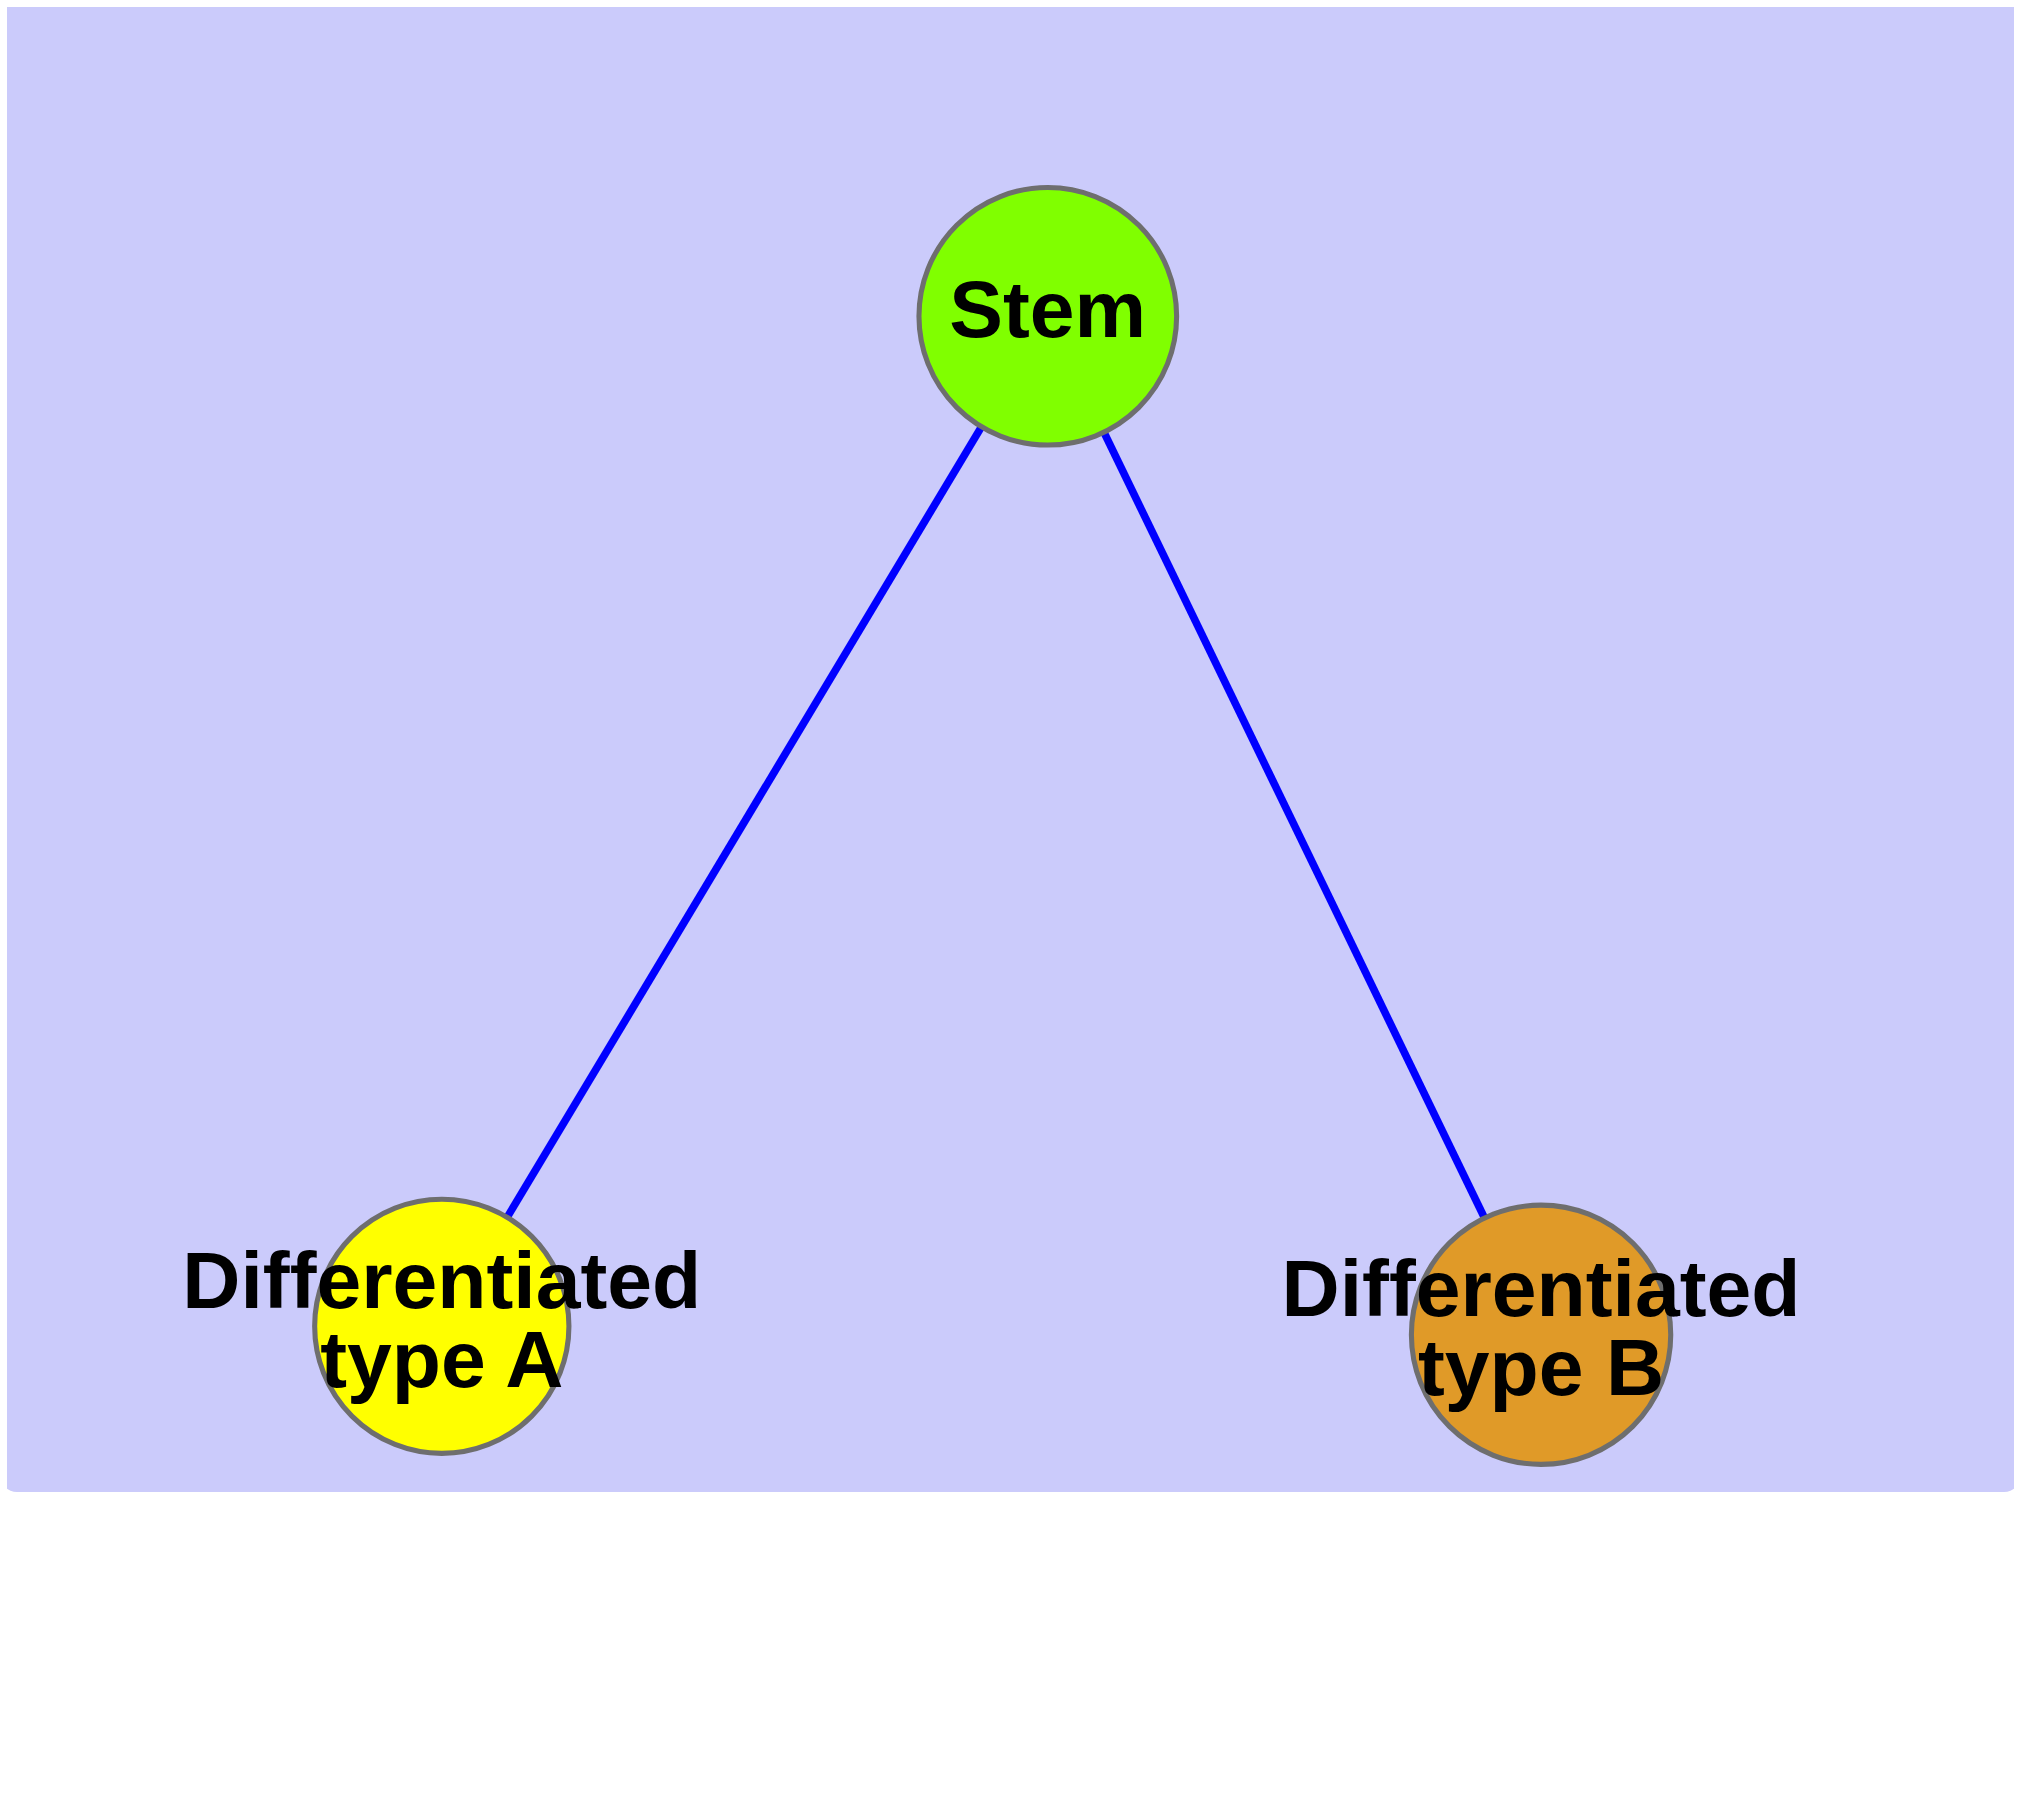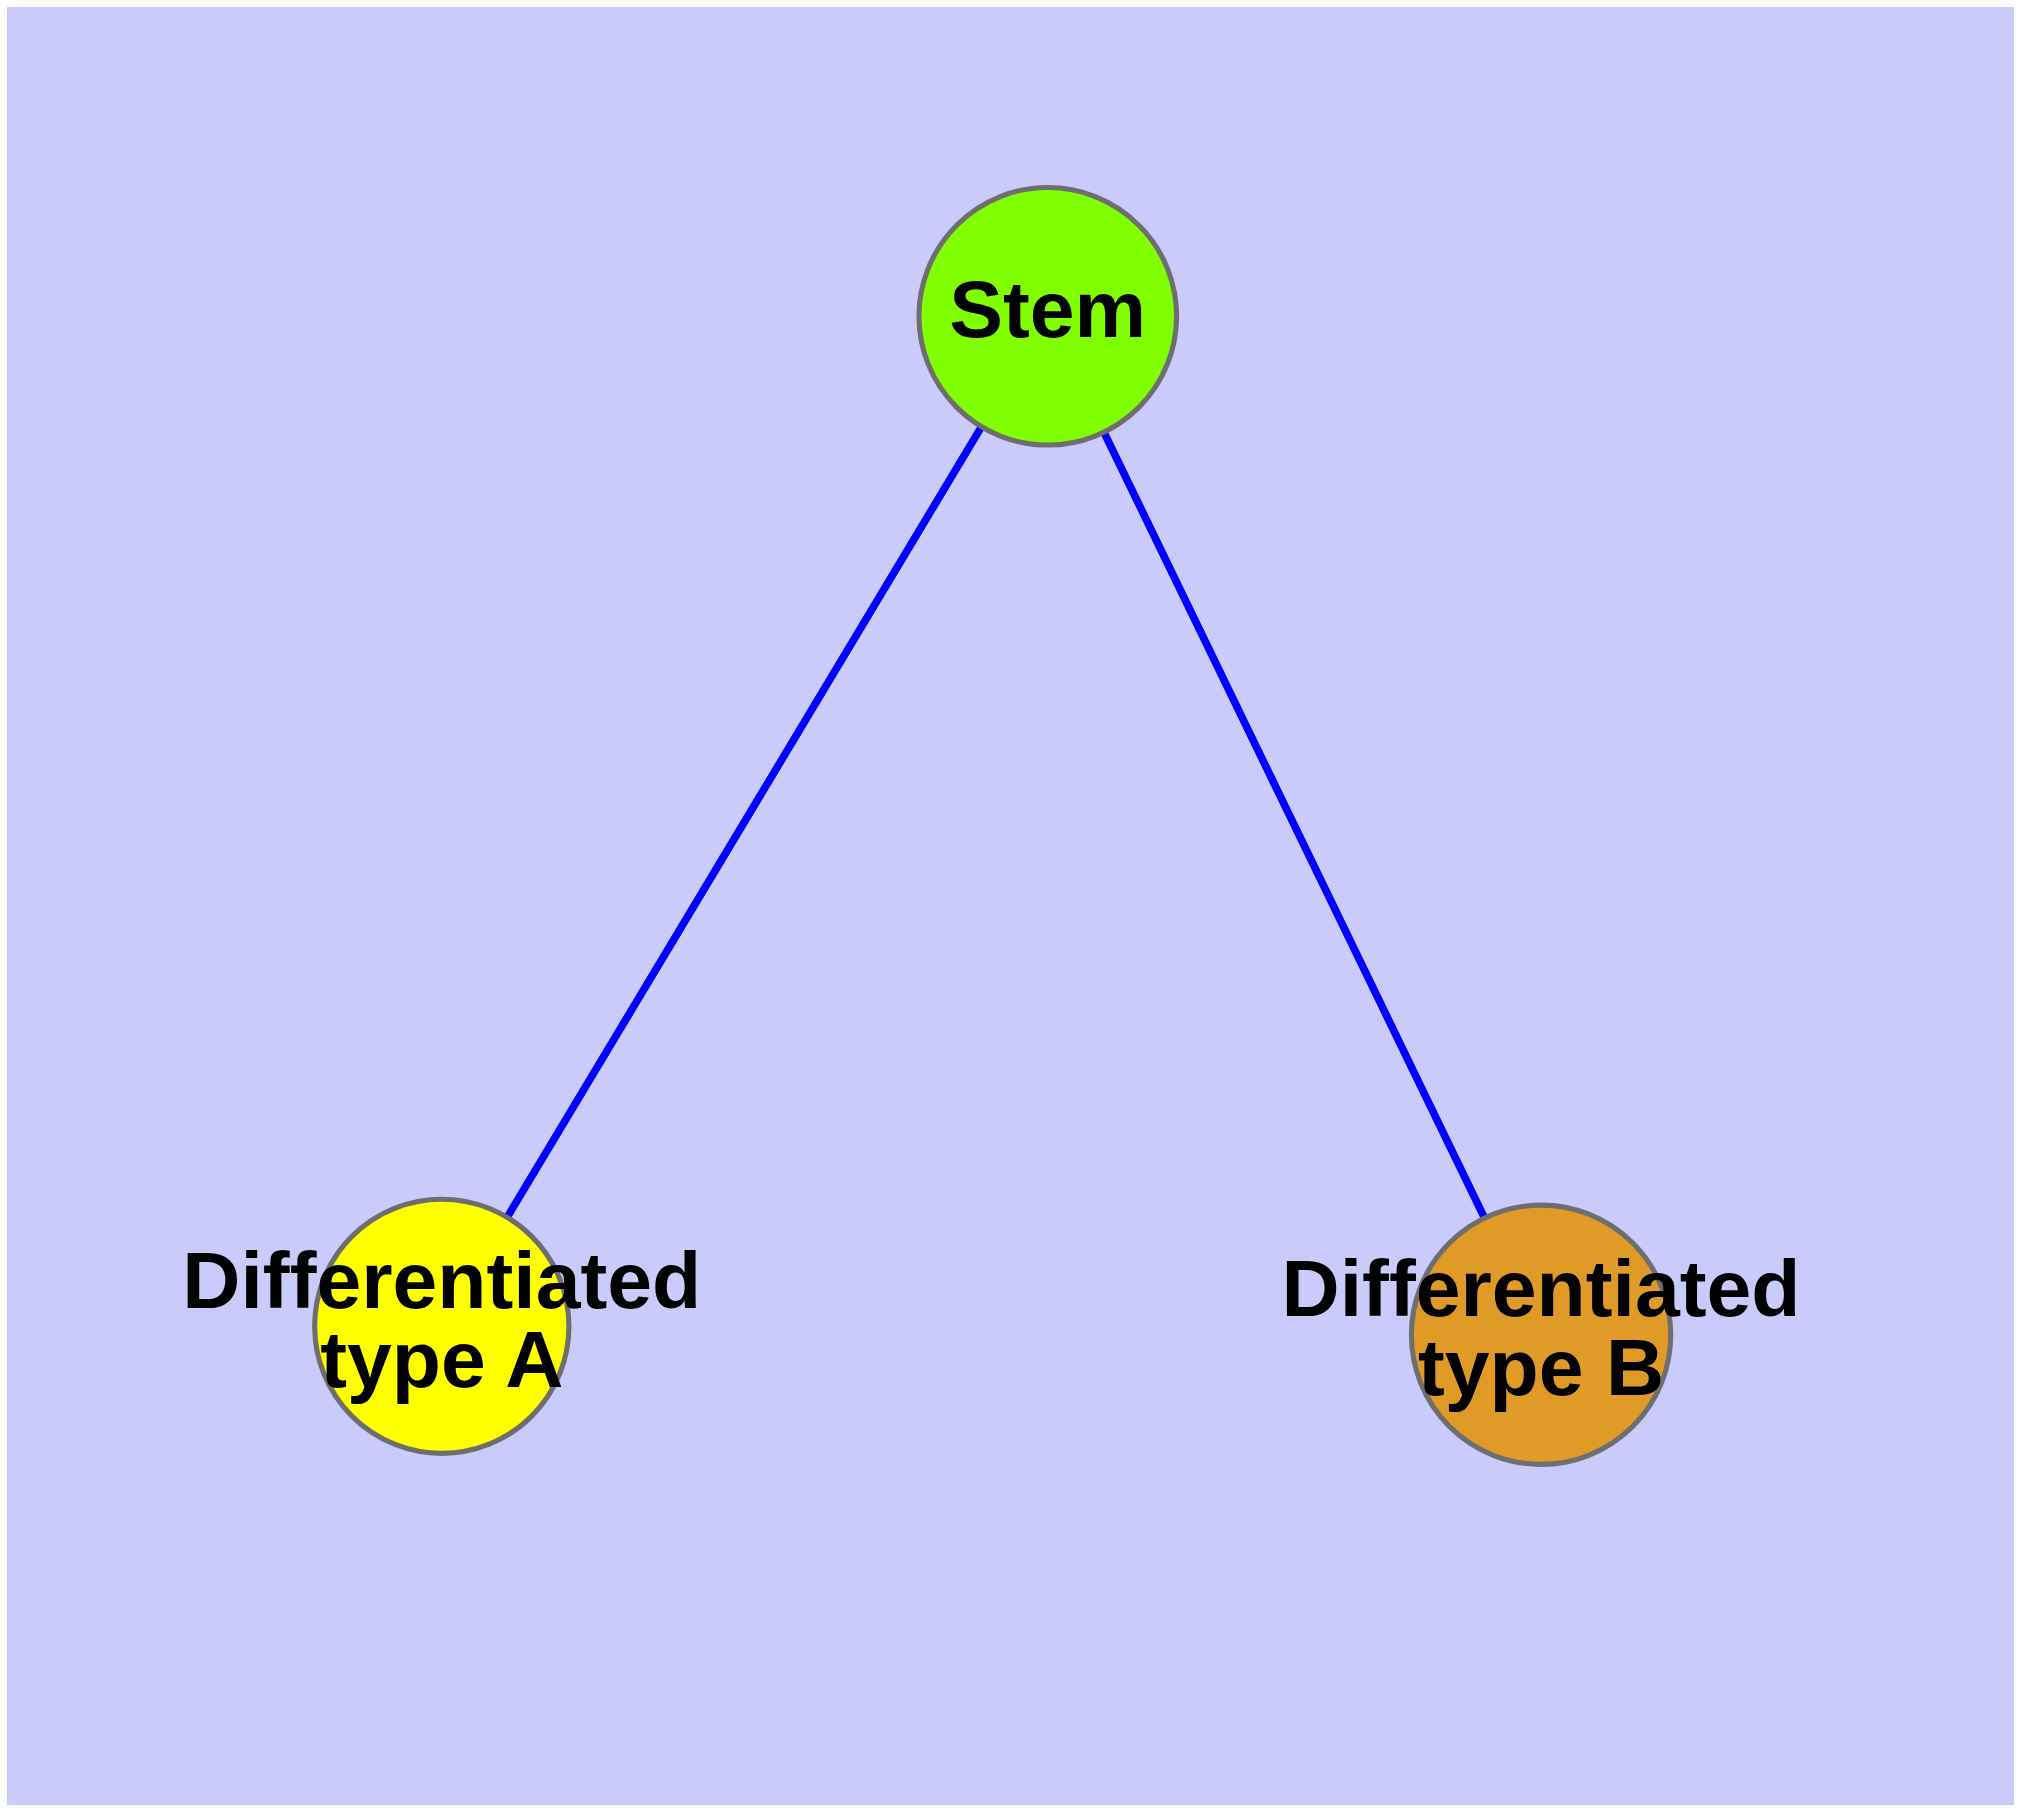--- a/index.html
+++ b/index.html
@@ -3,21 +3,21 @@
 <meta charset="utf-8">
 <style>
   html, body {
     margin: 0;
     padding: 0;
     background: #ffffff;
   }
   #canvas {
     position: relative;
     width: 2021px;
-    height: 1812px;
+    height: 1492px;
     background: #ffffff;
     overflow: hidden;
     font-family: "Liberation Sans", sans-serif;
     border-radius: 17px;
   }
   #plot-area {
     position: absolute;
     left: 6.8px;
     top: 6.8px;
     width: 2007px;

